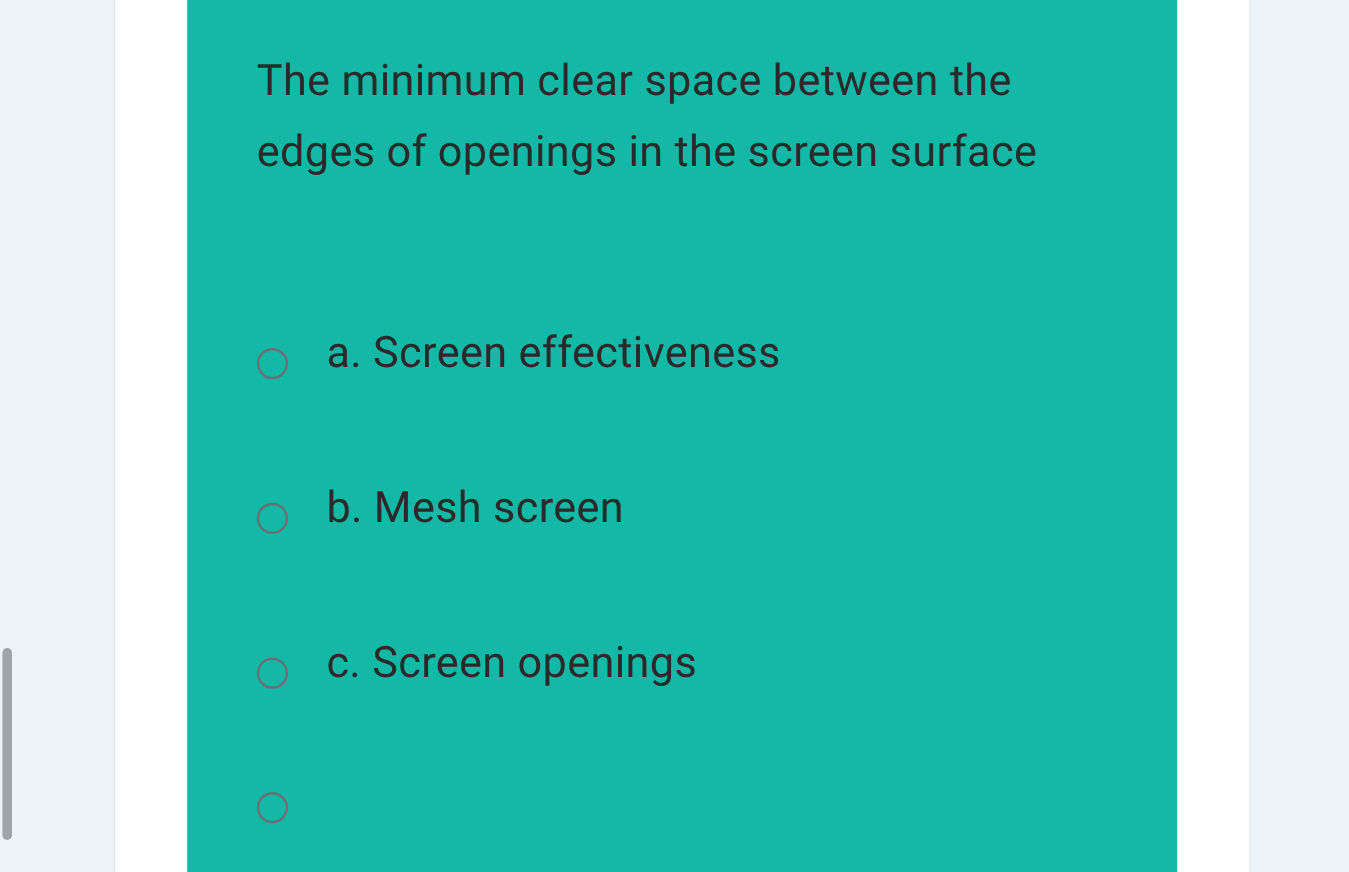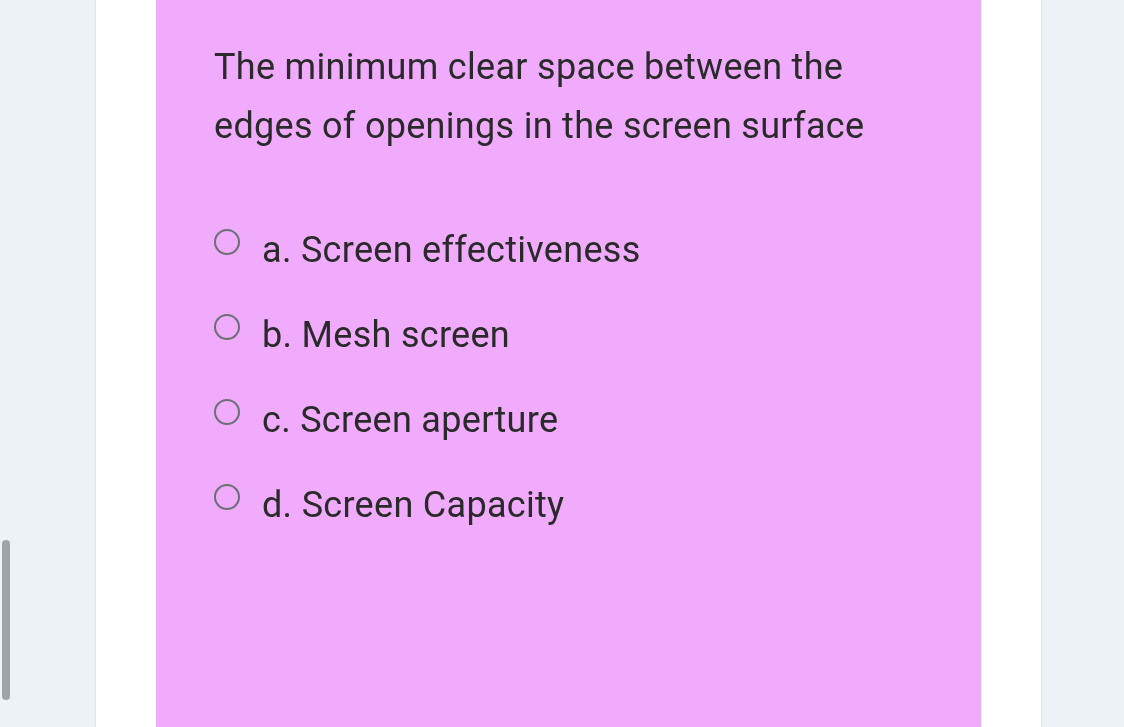--- a/index.html
+++ b/index.html
@@ -24,41 +24,42 @@
       background: #ffffff;
       border-left: 1px solid #e0e5e8;
       border-right: 1px solid #e0e5e8;
     }
     .question-card {
       position: absolute;
       left: 60px;
       right: 60px;
       top: 0;
       bottom: 0;
-      background: #f0abfc;
+      background: #14b8a6;
       padding: 38px 58px 30px 58px;
     }
     .question-text {
       font-size: 36px;
       line-height: 1.65;
       color: #2a2a2a;
       font-weight: 400;
       margin-bottom: 72px;
       letter-spacing: 0.3px;
     }
     .options-list {
       display: flex;
       flex-direction: column;
       gap: 42px;
     }
     .option-row {
       display: flex;
-      align-items: flex-start;
-      gap: 22px;
+      align-items: flex-end;
+      gap: 32px;
       cursor: pointer;
+      margin-top: 44px;
     }
     .radio-outer {
       width: 26px;
       height: 26px;
       border: 2px solid #6a6f73;
       border-radius: 50%;
       flex-shrink: 0;
       background: transparent;
       display: inline-block;
     }
@@ -100,29 +101,25 @@
         <span class="option-label">
           <span>b.</span>
           <span>Mesh screen</span>
         </span>
       </label>
 
       <label class="option-row">
         <span class="radio-outer"></span>
         <span class="option-label">
           <span>c.</span>
-          <span>Screen aperture</span>
+          <span>Screen openings</span>
         </span>
       </label>
 
       <label class="option-row">
         <span class="radio-outer"></span>
-        <span class="option-label">
-          <span>d.</span>
-          <span>Screen Capacity</span>
-        </span>
       </label>
 
     </div>
   </div>
 </div>
 
 <div class="scrollbar-indicator"></div>
 
 </body></html>

